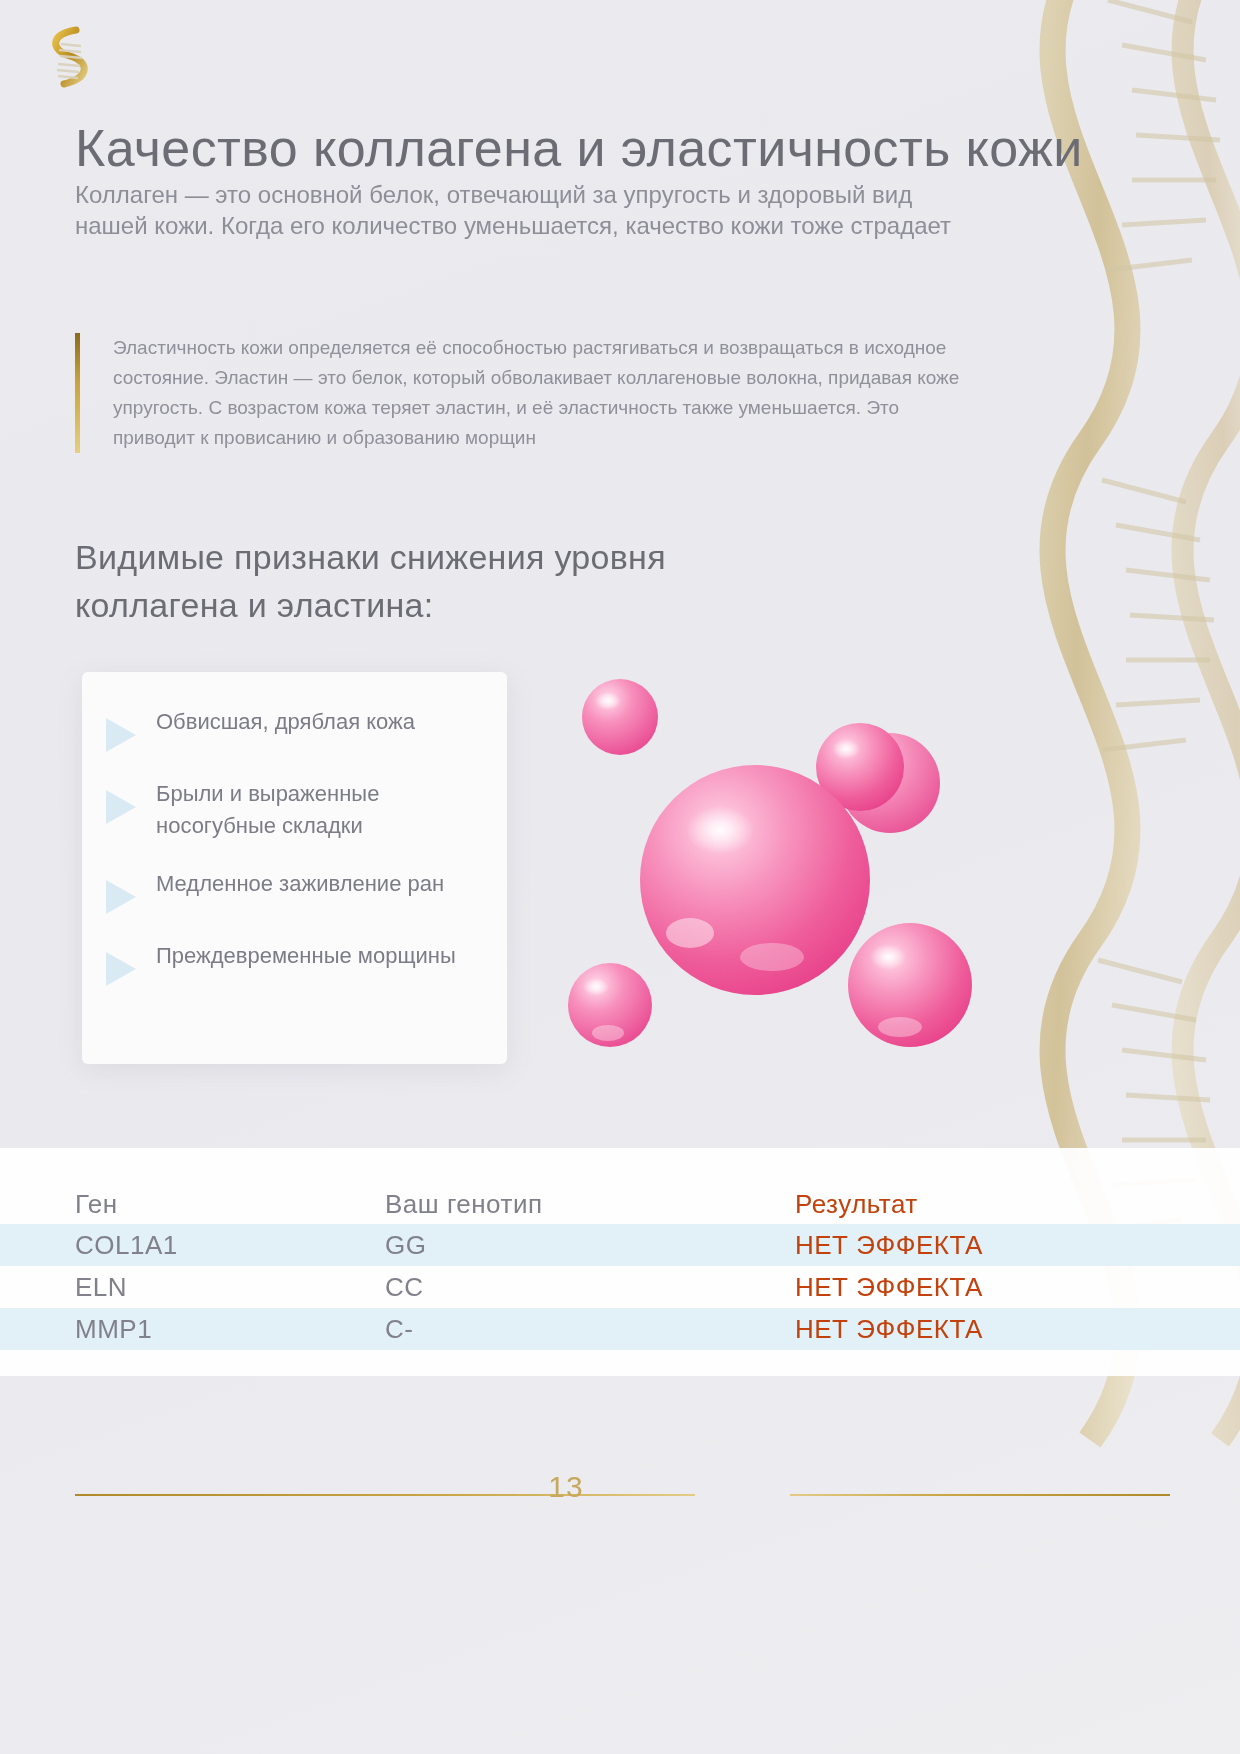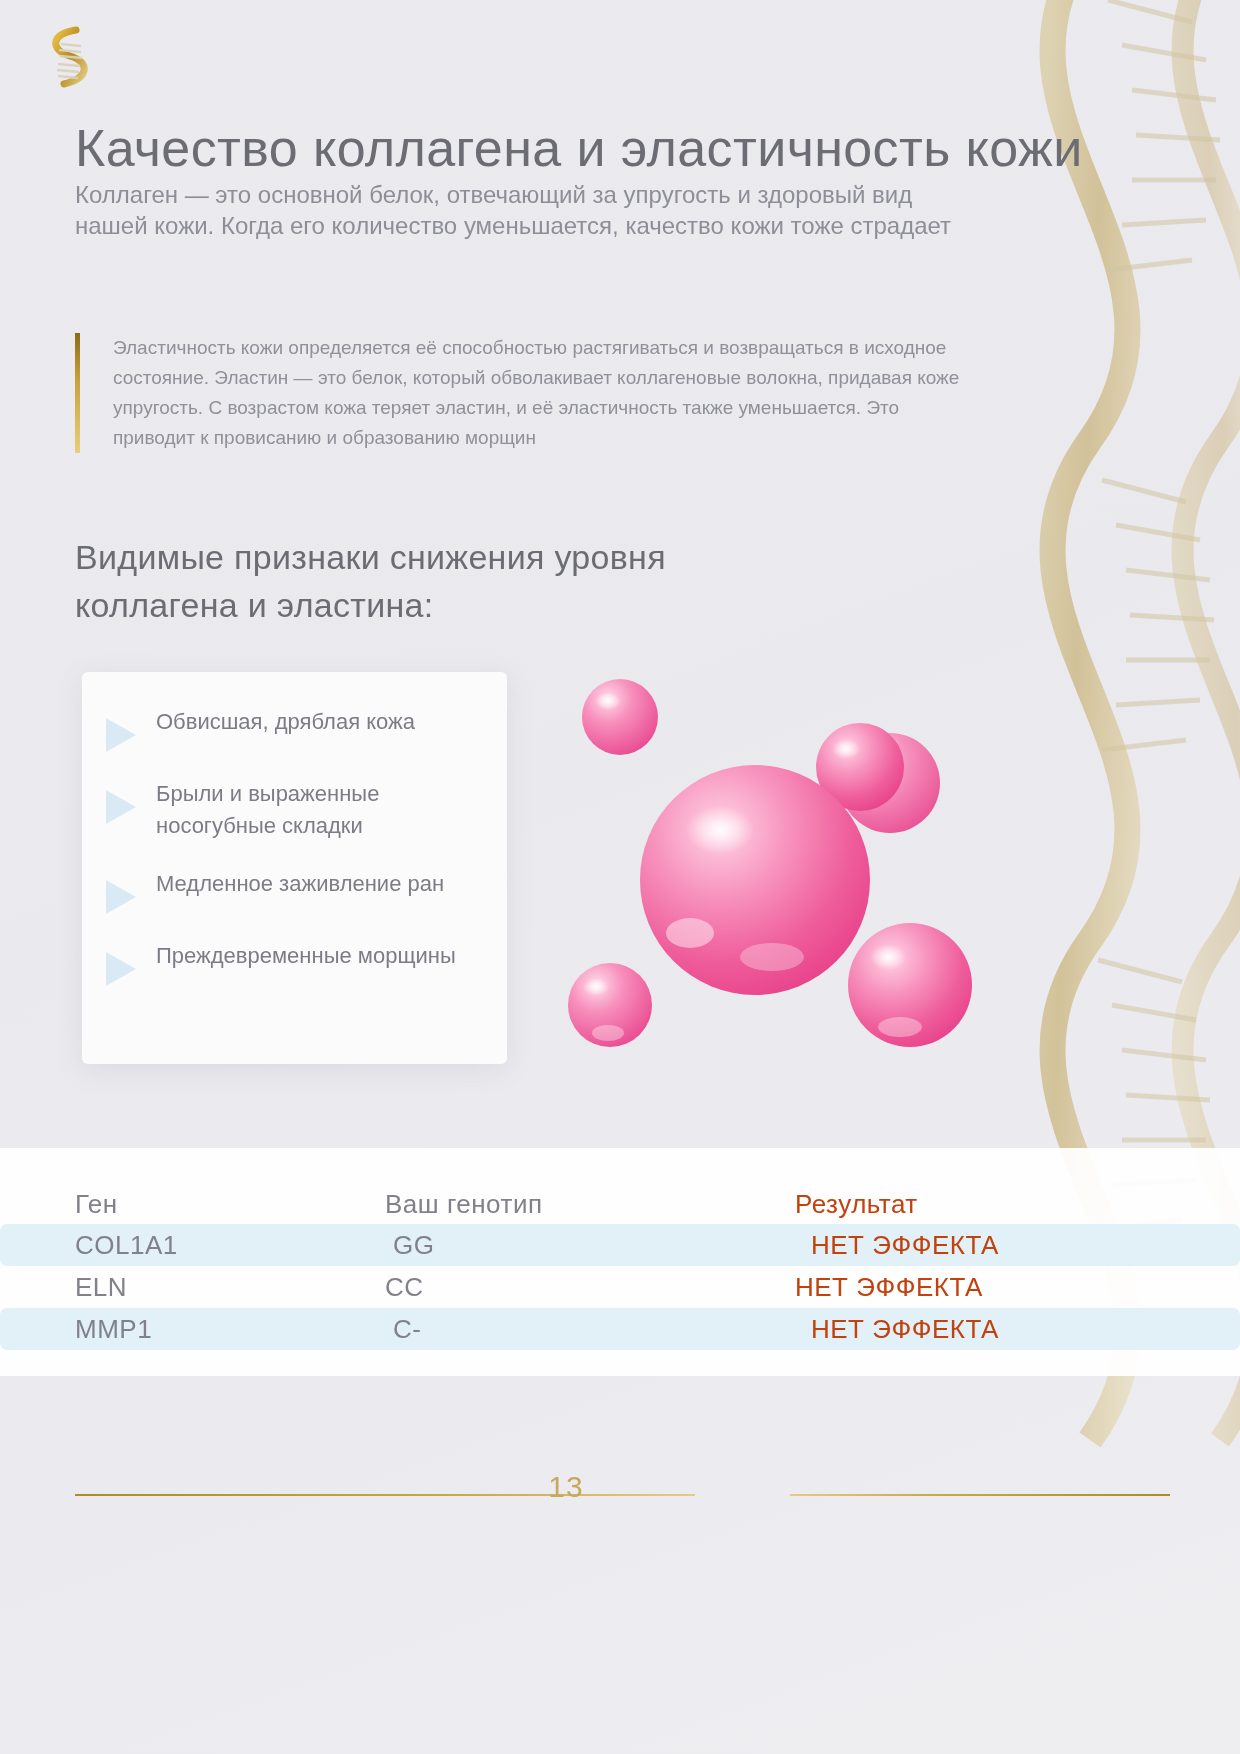--- a/index.html
+++ b/index.html
@@ -150,40 +150,39 @@
     background: rgba(255,255,255,.93);
     padding: 0 0 26px 0;
   }
 
   .trow {
     display: flex;
     align-items: center;
     height: 42px;
     padding-left: 75px;
     padding-right: 28px;
-    border-radius: 7px;
   }
 
   .thead {
     height: 76px;
     align-items: flex-end;
     padding-bottom: 4px;
   }
 
   .thead .c {
     font-size: 30px;
     color: #6f6f78;
     font-weight: 400;
   }
 
   .c1 { width: 310px; flex: 0 0 310px; }
   .c2 { width: 410px; flex: 0 0 410px; }
   .c3 { flex: 1 1 auto; }
 
-  .trow.alt { background: #e2f0f7; gap: 8px; }
+  .trow.alt { background: #e2f0f7; }
 
   .trow .c {
     font-size: 26px;
     color: #81818b;
     font-weight: 400;
     letter-spacing: .5px;
   }
 
   .trow .c3 {
     color: #c2410c;

